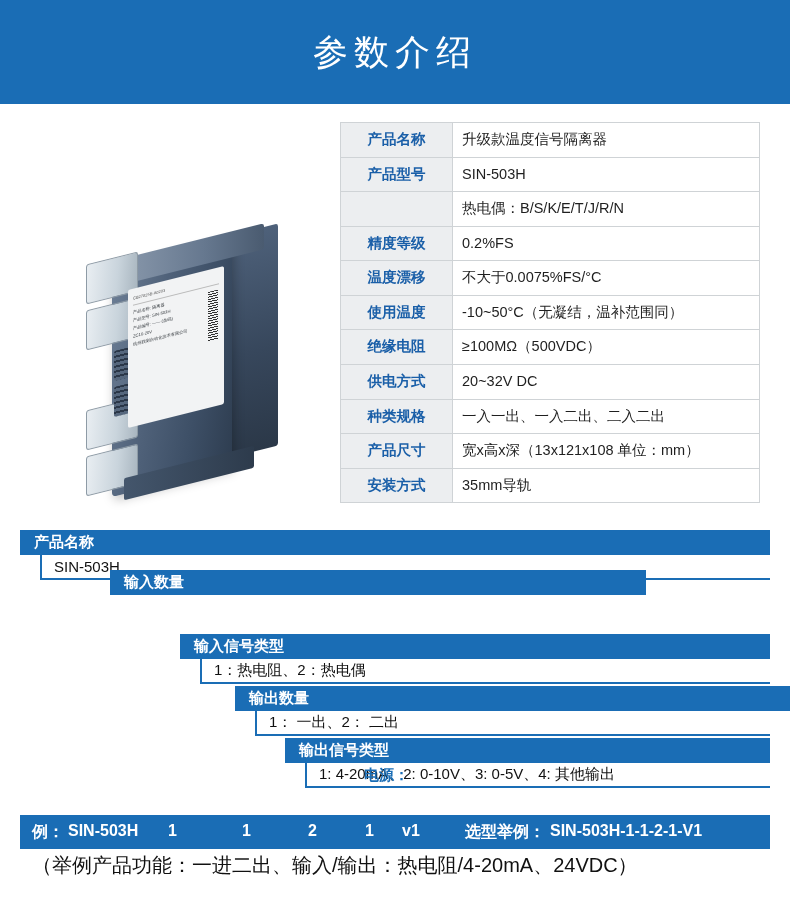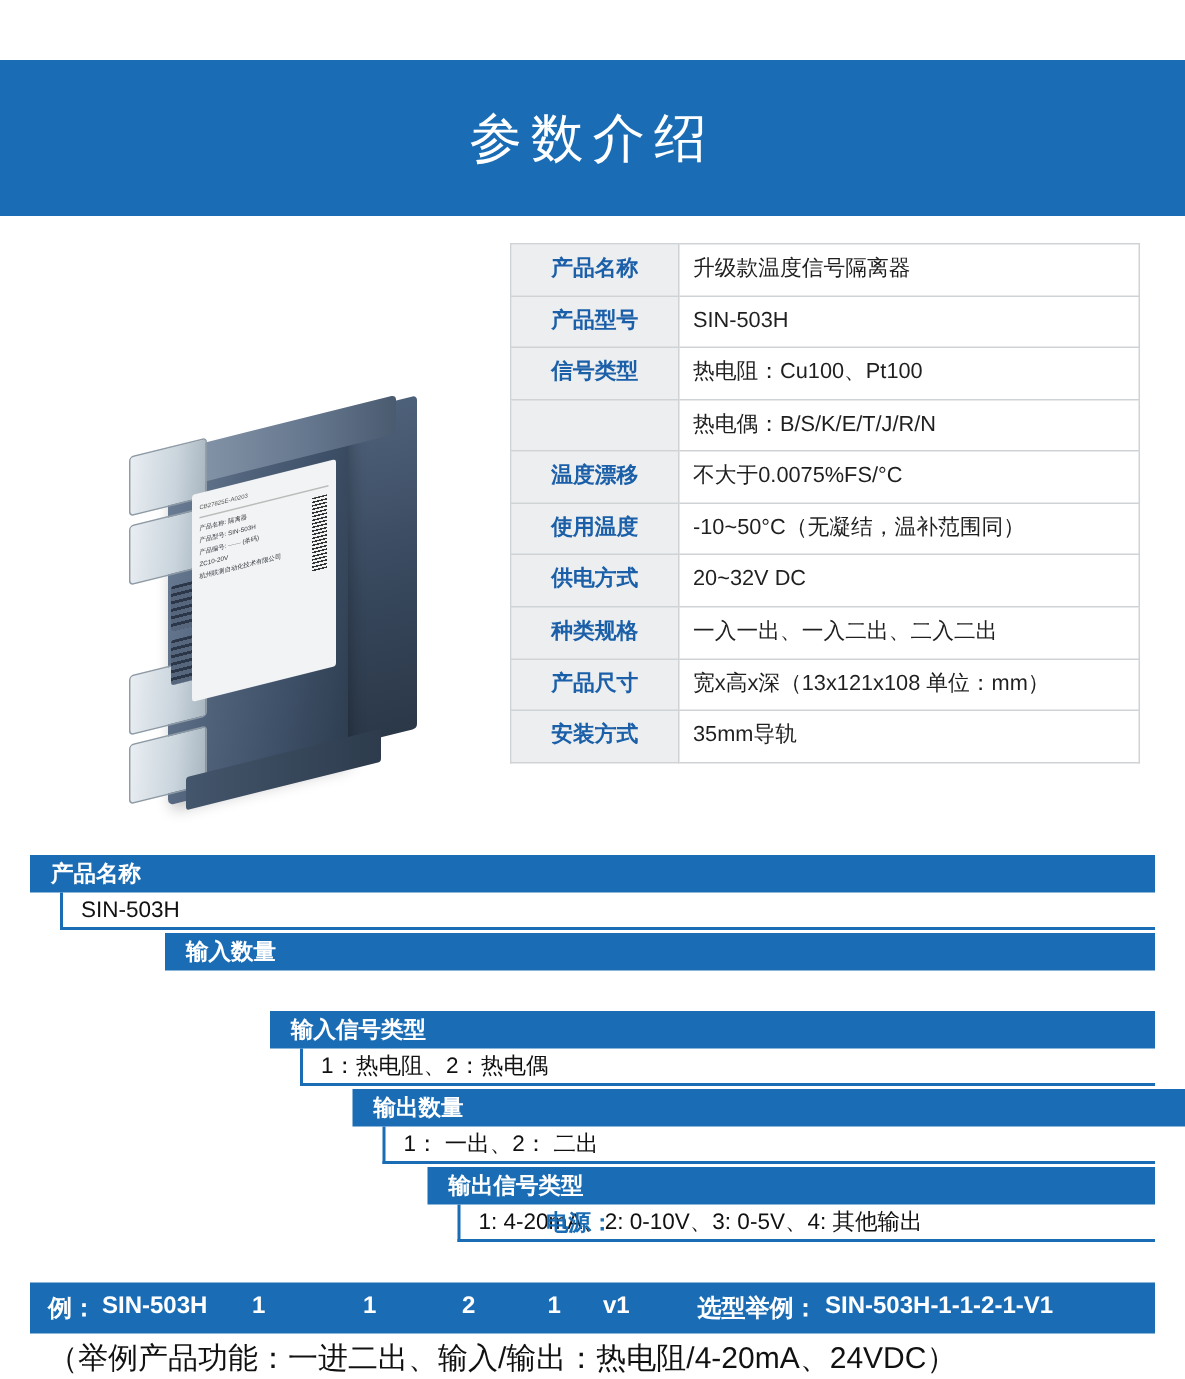--- a/index.html
+++ b/index.html
@@ -18,21 +18,20 @@
   }
 
   
   .banner {
     width: 790px;
     height: 104px;
     background: #1a6db5;
     display: flex;
     align-items: center;
     justify-content: center;
-    margin-top: 40px;
   }
   .banner-title {
     color: #ffffff;
     font-size: 35px;
     letter-spacing: 6px;
     font-weight: normal;
     font-family: "DejaVu Sans", sans-serif;
   }
 
   
@@ -258,34 +257,38 @@
     <tbody>
       <tr>
         <td class="key">产品名称</td>
         <td class="val">升级款温度信号隔离器</td>
       </tr>
       <tr>
         <td class="key">产品型号</td>
         <td class="val">SIN-503H</td>
       </tr>
       <tr>
-        <td class="key">信号类型</td>
-        <td class="val">热电阻：Cu100、Pt100</td>
-      </tr>
-      <tr>
         <td class="key blank"></td>
         <td class="val">热电偶：B/S/K/E/T/J/R/N</td>
       </tr>
       <tr>
+        <td class="key">精度等级</td>
+        <td class="val">0.2%FS</td>
+      </tr>
+      <tr>
         <td class="key">温度漂移</td>
         <td class="val">不大于0.0075%FS/°C</td>
       </tr>
       <tr>
         <td class="key">使用温度</td>
         <td class="val">-10~50°C（无凝结，温补范围同）</td>
+      </tr>
+      <tr>
+        <td class="key">绝缘电阻</td>
+        <td class="val">≥100MΩ（500VDC）</td>
       </tr>
       <tr>
         <td class="key">供电方式</td>
         <td class="val">20~32V DC</td>
       </tr>
       <tr>
         <td class="key">种类规格</td>
         <td class="val">一入一出、一入二出、二入二出</td>
       </tr>
       <tr>
@@ -298,21 +301,21 @@
       </tr>
     </tbody>
   </table>
 </div>
 
 <div class="codegram">
 
   <div class="bar" style="left:0px; top:0px; width:750px;">产品名称</div>
   <div class="valrow" style="left:20px; top:25px; width:730px;">SIN-503H</div>
 
-  <div class="bar" style="left:90px; top:52px; width:660px;">输入数量</div>
+  <div class="bar" style="left:90px; top:40px; width:536px;">输入数量</div>
 
   <div class="bar" style="left:160px; top:104px; width:590px;">输入信号类型</div>
   <div class="valrow" style="left:180px; top:129px; width:570px;">1：热电阻、2：热电偶</div>
 
   <div class="bar" style="left:215px; top:156px; width:631px;">输出数量</div>
   <div class="valrow" style="left:235px; top:181px; width:515px;">1： 一出、2： 二出</div>
 
   <div class="bar" style="left:265px; top:208px; width:485px;">输出信号类型</div>
   <div class="valrow" style="left:285px; top:233px; width:465px;">1: 4-20mA、2: 0-10V、3: 0-5V、4: 其他输出</div>
 

